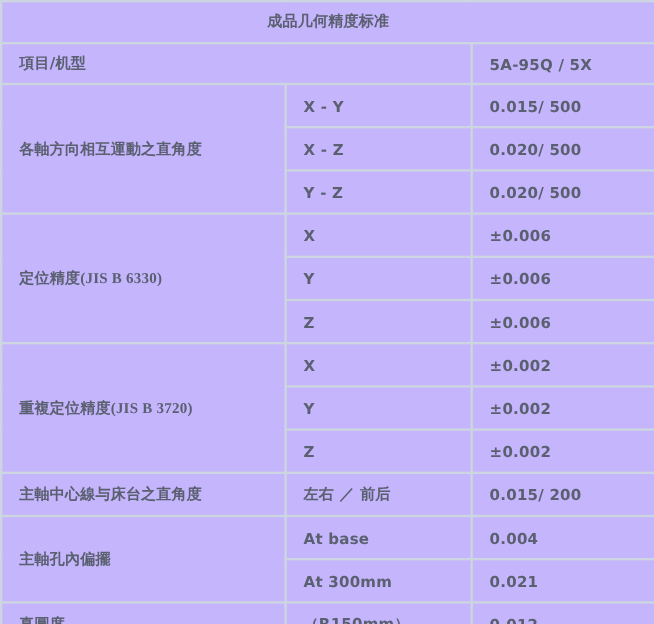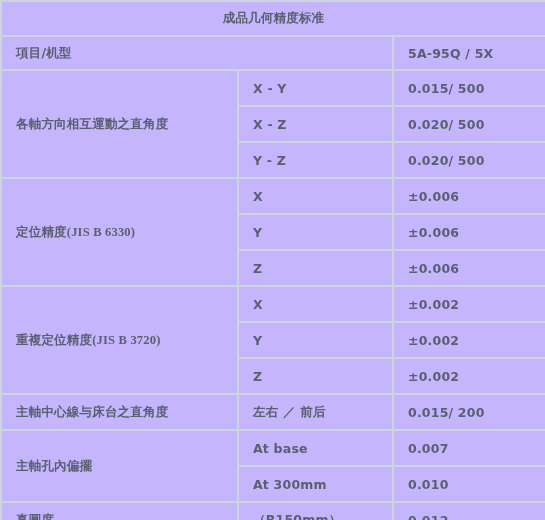--- a/index.html
+++ b/index.html
@@ -135,25 +135,25 @@
 
     <tr class="data-row">
       <td class="item-cell">主軸中心線与床台之直角度</td>
       <td class="axis-cell">左右 ／ 前后</td>
       <td class="value-cell">0.015/ 200</td>
     </tr>
 
     <tr class="data-row">
       <td class="item-cell" rowspan="2">主軸孔內偏擺</td>
       <td class="axis-cell">At base</td>
-      <td class="value-cell">0.007</td>
+      <td class="value-cell">0.004</td>
     </tr>
     <tr class="data-row">
       <td class="axis-cell">At  300mm</td>
-      <td class="value-cell">0.010</td>
+      <td class="value-cell">0.021</td>
     </tr>
 
     <tr class="data-row">
       <td class="item-cell">真圓度</td>
       <td class="axis-cell">（R150mm）</td>
       <td class="value-cell">0.012</td>
     </tr>
   </tbody>
 </table>
 

